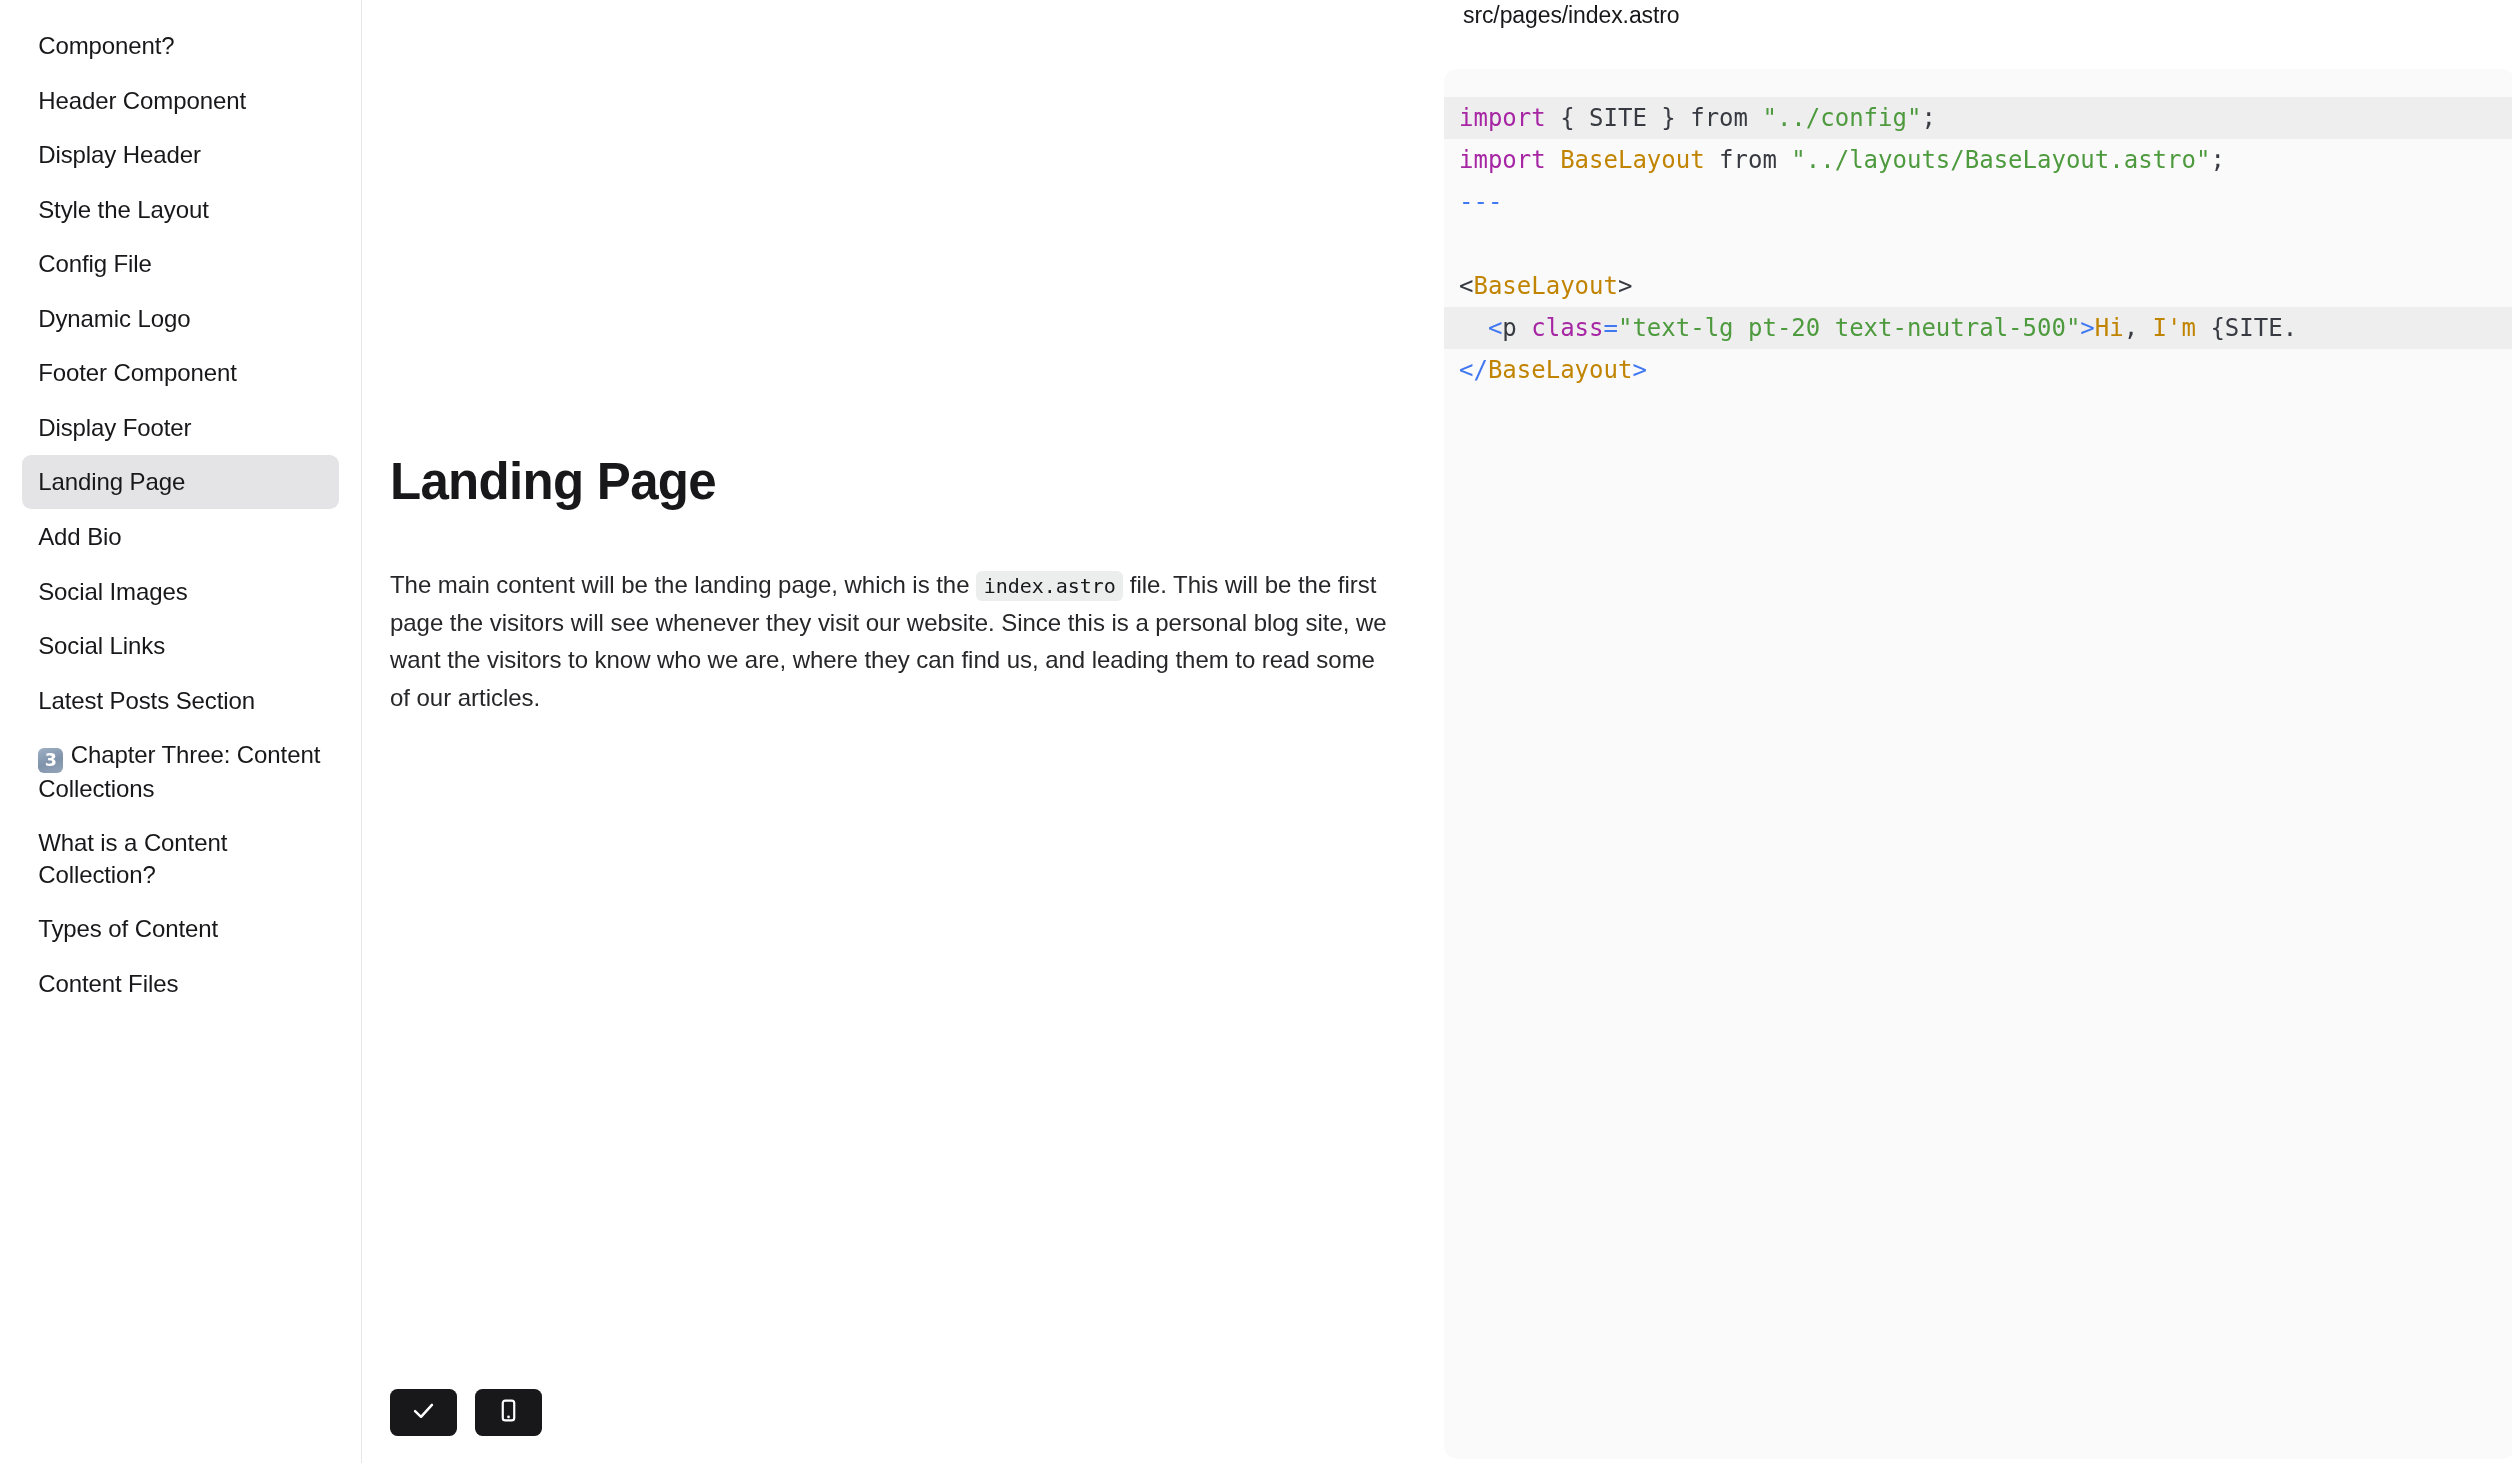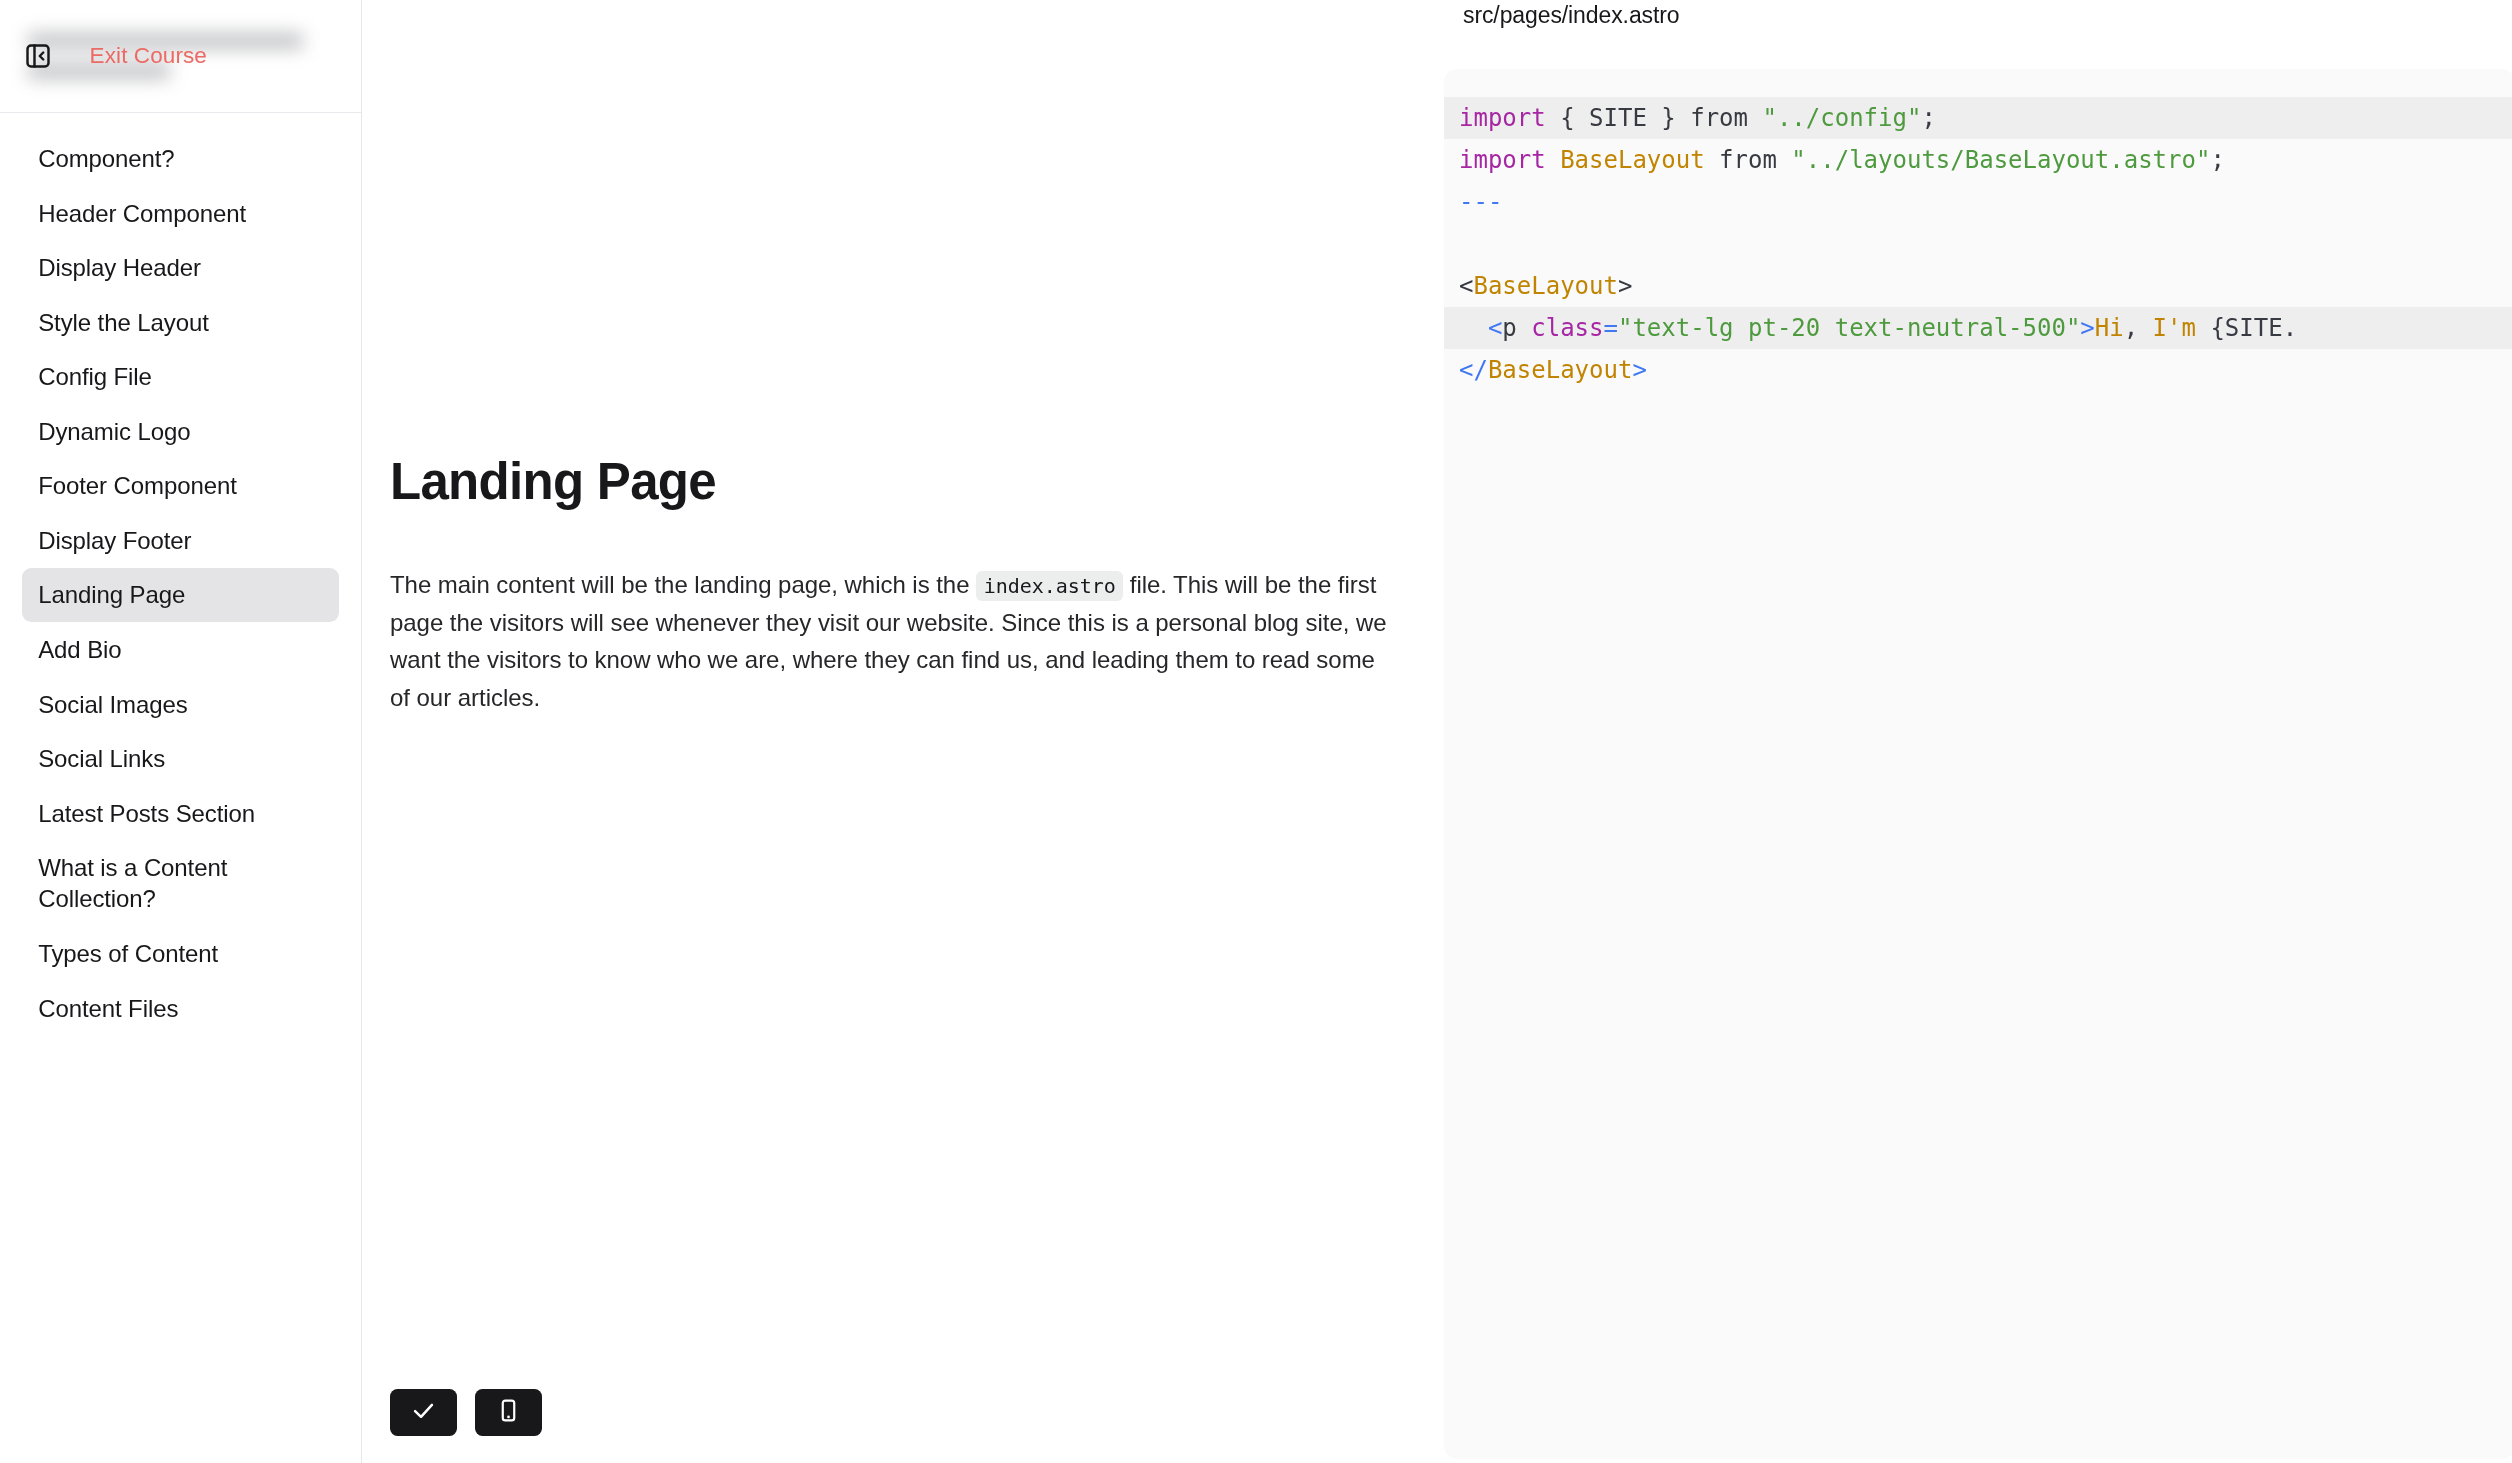--- a/index.html
+++ b/index.html
@@ -185,48 +185,35 @@
   .tok-br   { color: #4078f2; }
   .tok-dash { color: #4078f2; }
   .tok-txt  { color: #383a42; }
 </style>
 </head>
 <body>
 
 <div class="app">
 
   <aside class="sidebar">
-    <div class="sidebar-header">
-      <div class="blurred-title">
-        <div class="bl-line l1"></div>
-        <div class="bl-line l2"></div>
-      </div>
-      <div class="collapse-btn">
-        <svg width="28" height="28" viewBox="0 0 24 24" fill="none" stroke="#18181b" stroke-width="2.1" stroke-linecap="round" stroke-linejoin="round">
-          <rect x="3" y="3" width="18" height="18" rx="3"></rect>
-          <line x1="9" y1="3" x2="9" y2="21"></line>
-          <polyline points="16.5 9 13.5 12 16.5 15"></polyline>
-        </svg>
-      </div>
-      <div class="exit-course">Exit Course</div>
-    </div>
     <nav class="sidebar-list">
         <div class="nav-item"><span>Component?</span></div>
         <div class="nav-item"><span>Header Component</span></div>
         <div class="nav-item"><span>Display Header</span></div>
         <div class="nav-item"><span>Style the Layout</span></div>
         <div class="nav-item"><span>Config File</span></div>
         <div class="nav-item"><span>Dynamic Logo</span></div>
         <div class="nav-item"><span>Footer Component</span></div>
         <div class="nav-item"><span>Display Footer</span></div>
         <div class="nav-item active"><span>Landing Page</span></div>
         <div class="nav-item"><span>Add Bio</span></div>
         <div class="nav-item"><span>Social Images</span></div>
         <div class="nav-item"><span>Social Links</span></div>
         <div class="nav-item"><span>Latest Posts Section</span></div>
+        <div class="nav-item"><span class="keycap">3</span><span>Chapter Three: Content Collections</span></div>
         <div class="nav-item"><span>What is a Content Collection?</span></div>
         <div class="nav-item"><span>Types of Content</span></div>
         <div class="nav-item"><span>Content Files</span></div>
       </nav>
   </aside>
 
   <section class="main">
     <div class="main-inner">
       <h1 class="doc-title">Landing Page</h1>
       <div class="doc-body">

